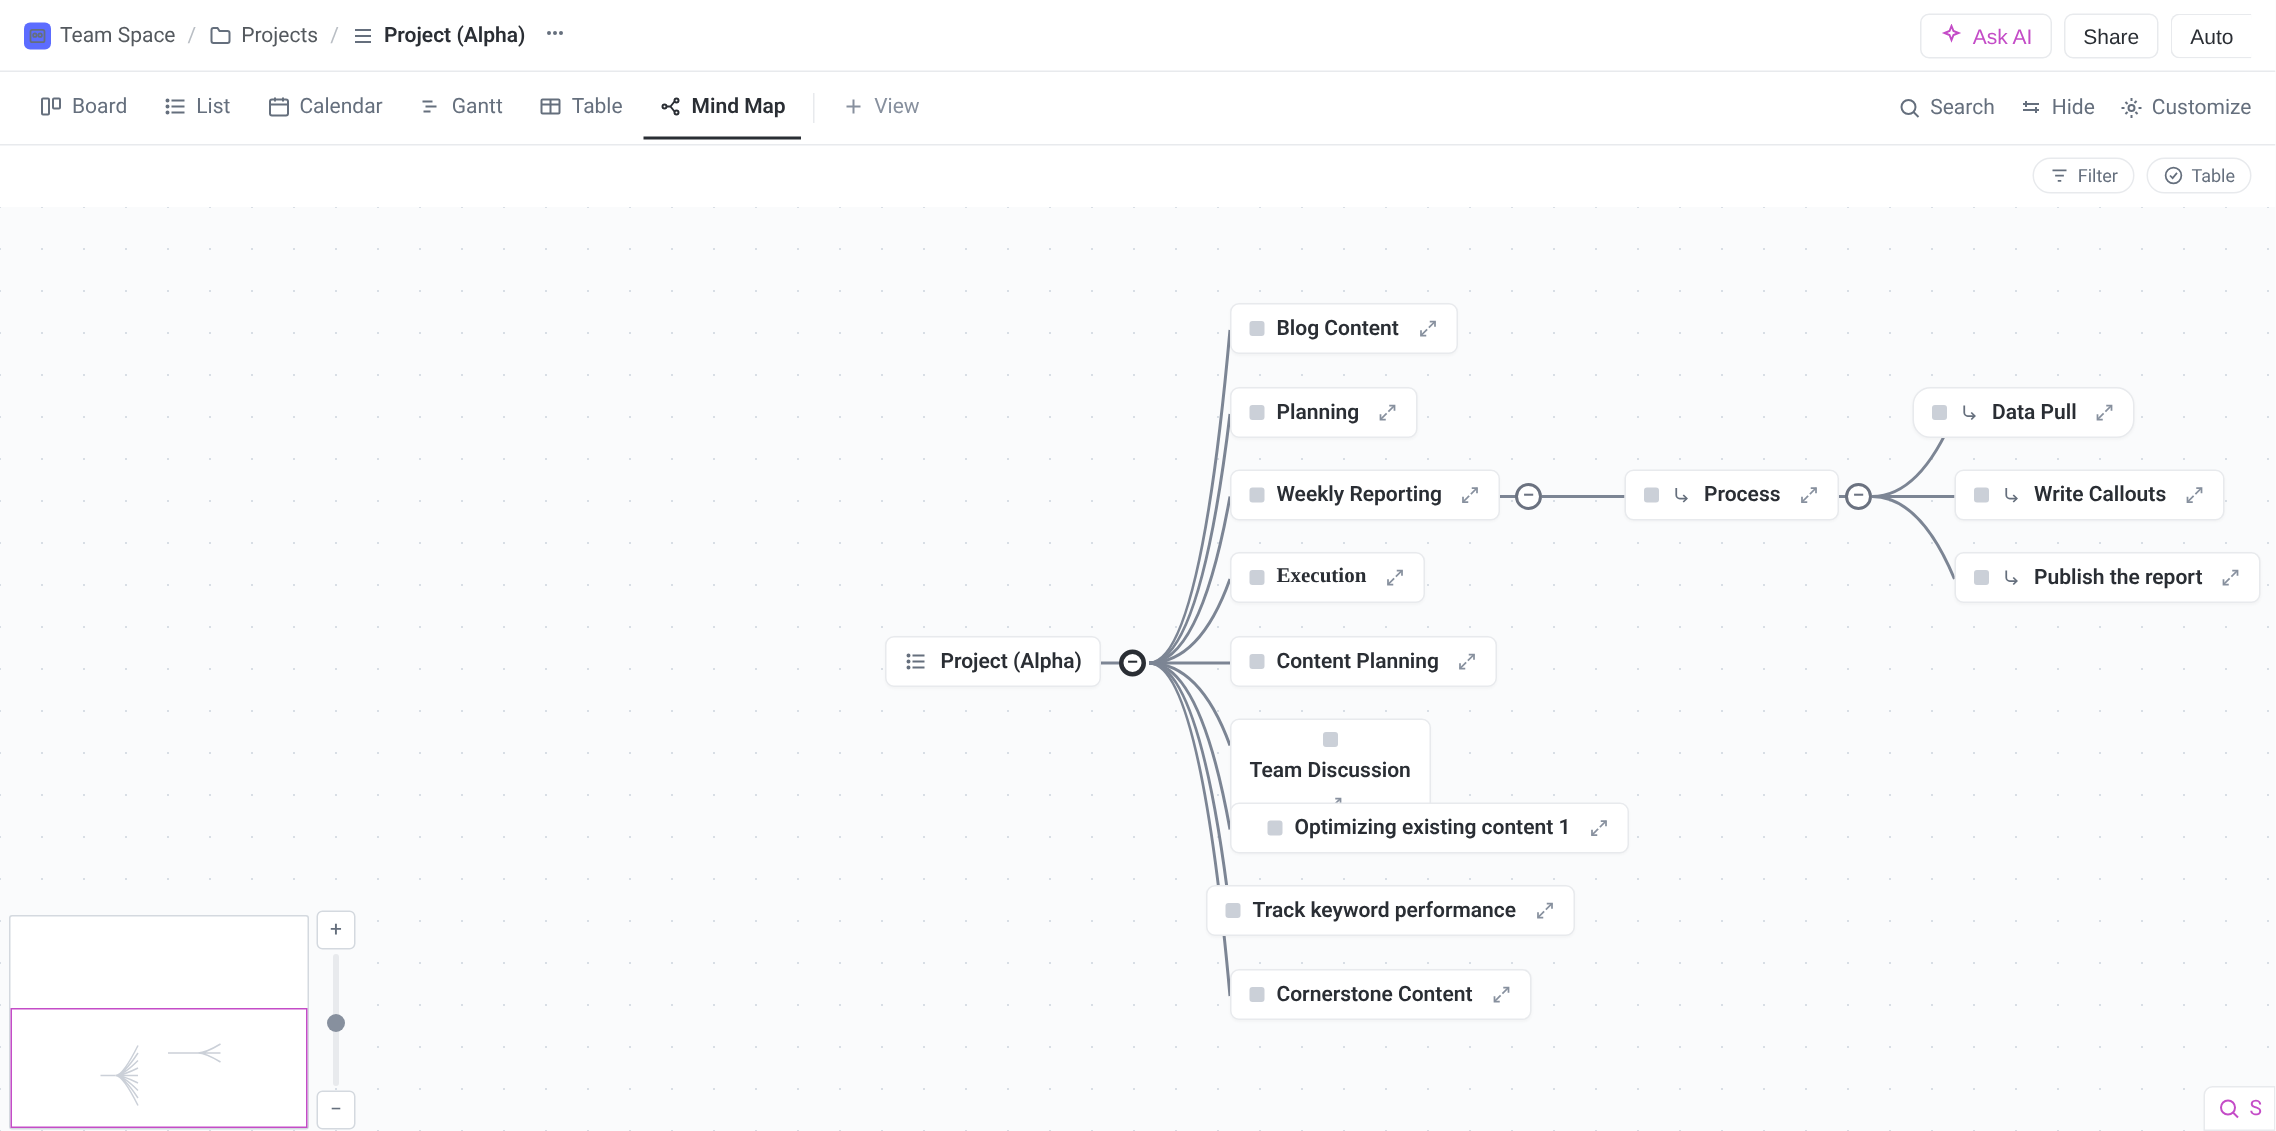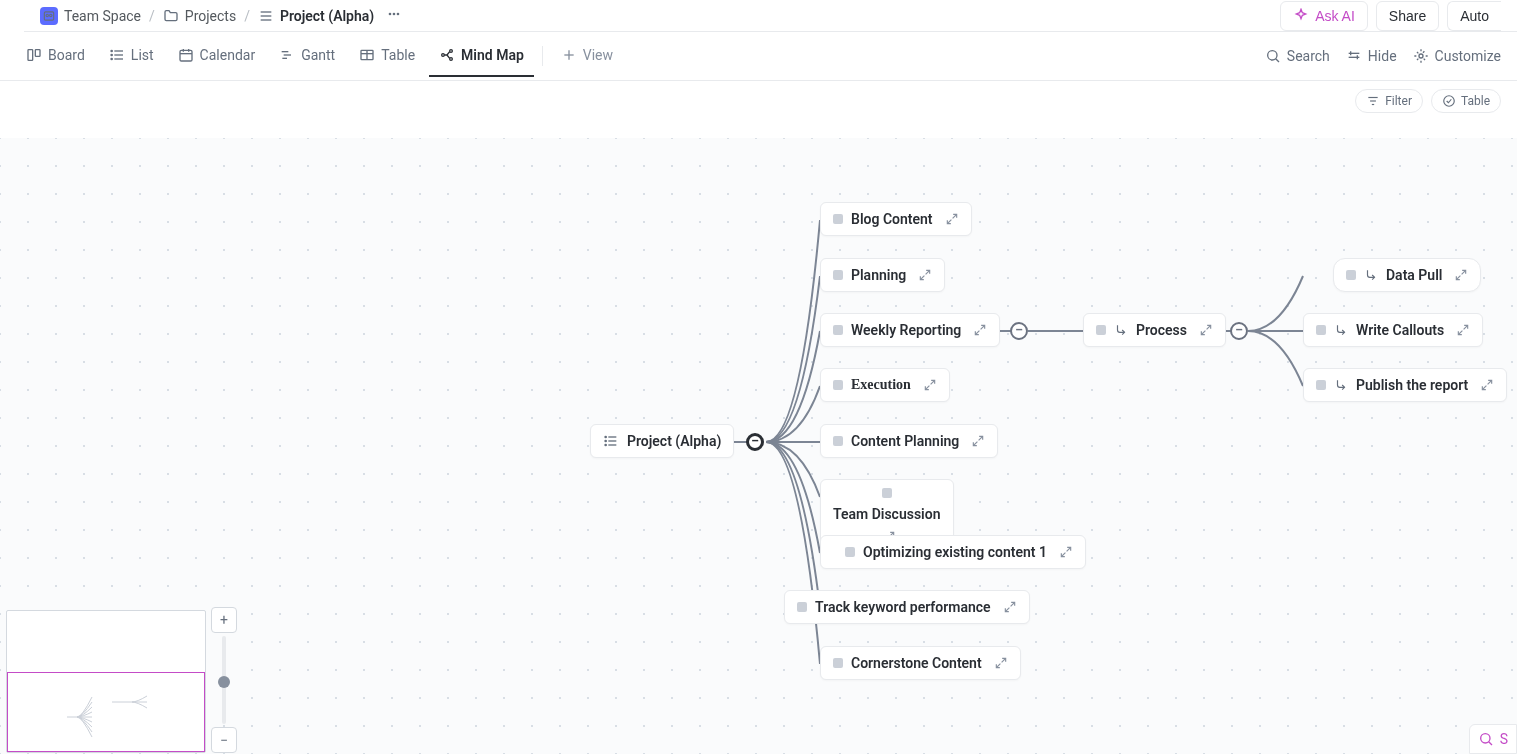--- a/index.html
+++ b/index.html
@@ -10,27 +10,26 @@
     color: #2a2e34;
     background: #fff;
     overflow: hidden;
     width: 1517px;
     height: 754px;
     position: relative;
   }
 
   
   .topbar {
-    height: 32px;
+    height: 48px;
     display: flex;
     align-items: center;
     justify-content: space-between;
     padding: 0 16px;
     border-bottom: 1px solid #e8eaed;
-    margin-left: 24px;
   }
   .breadcrumb {
     display: flex;
     align-items: center;
     gap: 8px;
     color: #54595e;
   }
   .breadcrumb .crumb {
     display: flex;
     align-items: center;
@@ -512,21 +511,21 @@
     <span>Optimizing existing content 1</span>
     <span class="expand">
         <svg class="ic sm" viewBox="0 0 24 24" fill="none" stroke="#87909e" stroke-width="2">
           <path d="M14 4h6v6"></path>
           <path d="M10 20H4v-6"></path>
           <path d="M20 4l-7 7"></path>
           <path d="M4 20l7-7"></path>
         </svg>
       </span>
   </div>
-  <div class="node" style="left:784px; top:452px;">
+  <div class="node" style="left:804px; top:452px;">
     <span class="status-sq"></span>
     <span>Track keyword performance</span>
     <span class="expand">
         <svg class="ic sm" viewBox="0 0 24 24" fill="none" stroke="#87909e" stroke-width="2">
           <path d="M14 4h6v6"></path>
           <path d="M10 20H4v-6"></path>
           <path d="M20 4l-7 7"></path>
           <path d="M4 20l7-7"></path>
         </svg>
       </span>
@@ -555,21 +554,21 @@
         <svg class="ic sm" viewBox="0 0 24 24" fill="none" stroke="#87909e" stroke-width="2">
           <path d="M14 4h6v6"></path>
           <path d="M10 20H4v-6"></path>
           <path d="M20 4l-7 7"></path>
           <path d="M4 20l7-7"></path>
         </svg>
       </span>
   </div>
   <div class="junction" style="left:1230px; top:184px;"></div>
 
-  <div class="node" style="left:1333px; top:120px;border-radius:12px;">
+  <div class="node" style="left:1275px; top:120px;border-radius:12px;">
     <span class="status-sq"></span>
     <svg class="ic sm subicon" viewBox="0 0 24 24" fill="none" stroke-width="2">
         <path d="M6 4v8a4 4 0 0 0 4 4h8"></path>
         <path d="M14 12l4 4-4 4"></path>
       </svg>
     <span>Data Pull</span>
     <span class="expand">
         <svg class="ic sm" viewBox="0 0 24 24" fill="none" stroke="#87909e" stroke-width="2">
           <path d="M14 4h6v6"></path>
           <path d="M10 20H4v-6"></path>

